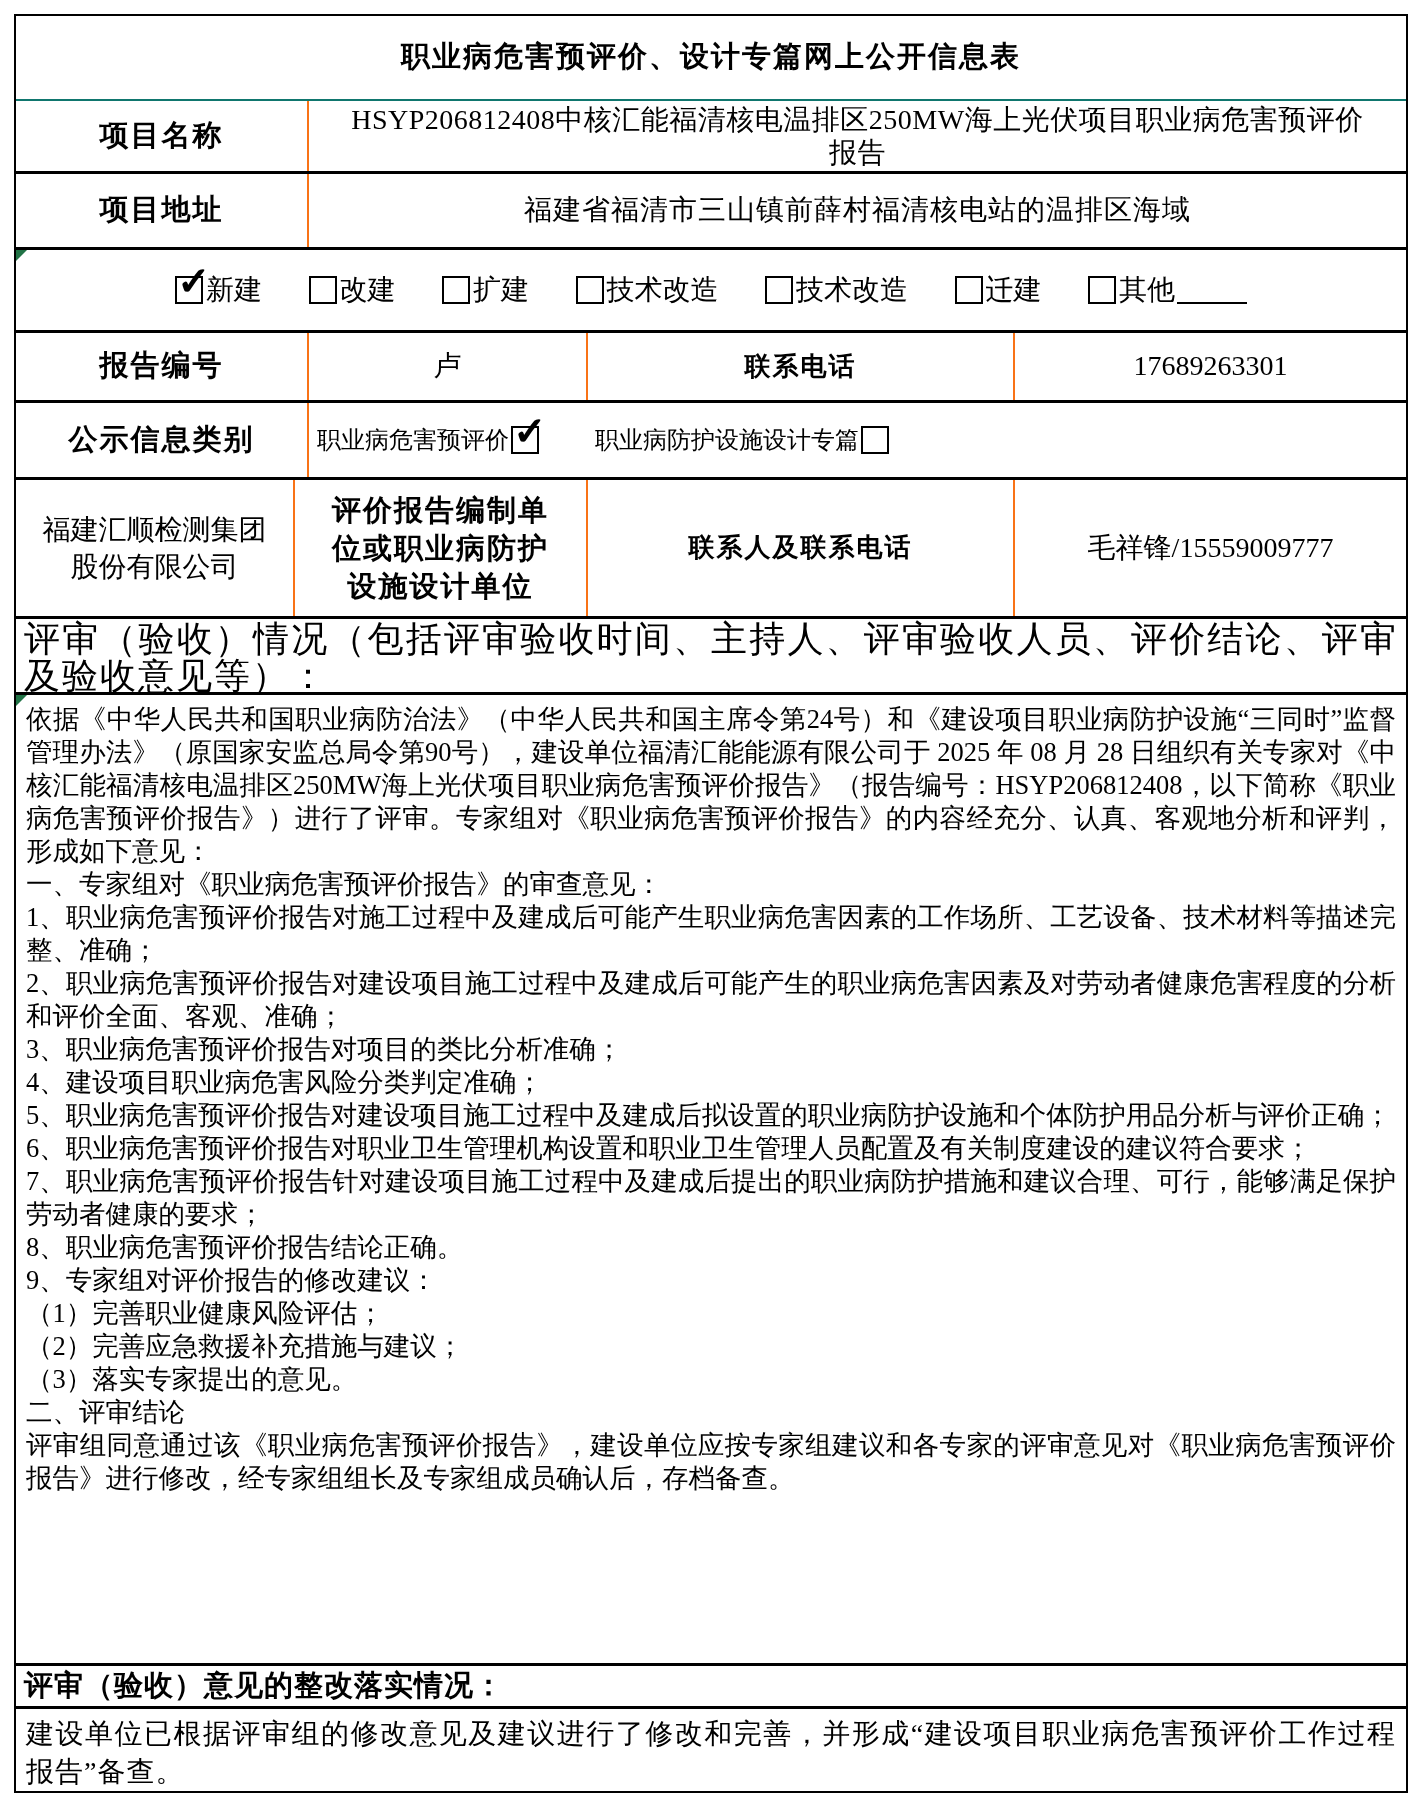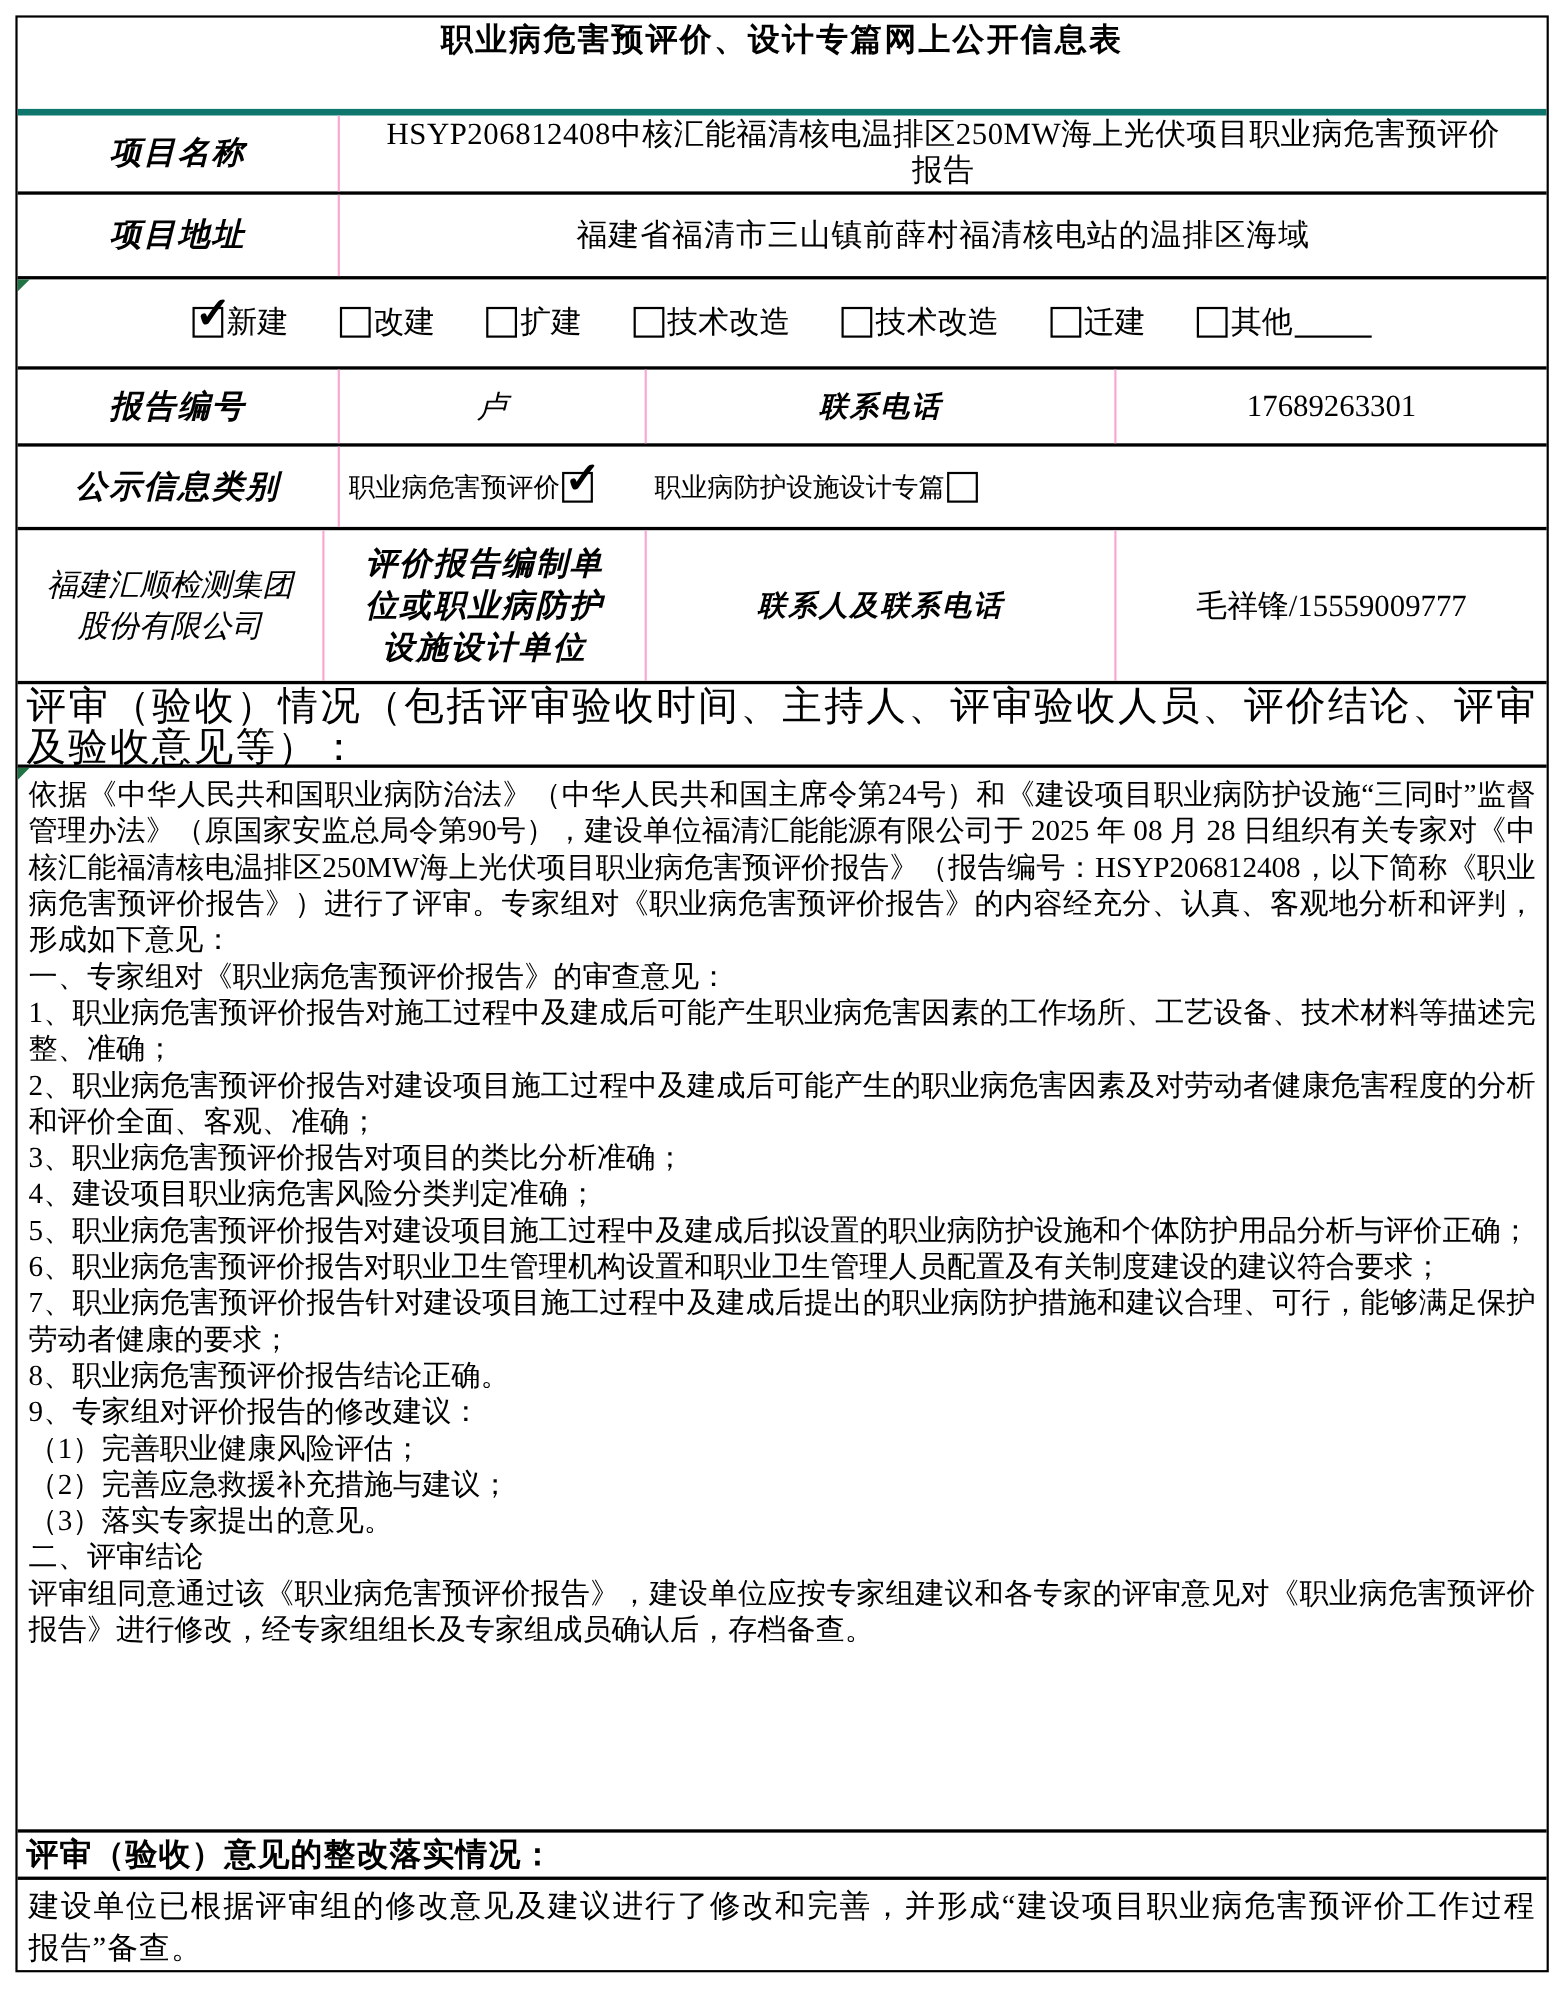--- a/index.html
+++ b/index.html
@@ -14,24 +14,24 @@
   .sheet{
     position:absolute;left:14px;top:14px;
     width:1394px;height:1779px;
     border:2px solid #000;
     box-sizing:border-box;
     display:flex;flex-direction:column;
   }
   .row{display:flex;flex-direction:row;border-bottom:3px solid #000;box-sizing:border-box;}
   .row:last-child{border-bottom:none;flex:1;}
   .cell{box-sizing:border-box;display:flex;align-items:center;justify-content:center;position:relative;}
-  .vline{border-right:2px solid #f9a8d4;font-style:italic;}
+  .vline{border-right:2px solid #f97316;}
   .label-col{width:293px;flex:0 0 293px;font-weight:bold;font-size:29px;letter-spacing:2px;text-align:center;}
   .value{font-size:28px;}
-  .title-row{height:83px;border-bottom:6px solid #0f766e;align-items:flex-start;justify-content:center;display:flex;}
+  .title-row{height:83px;border-bottom:2px solid #0f766e;align-items:center;justify-content:center;display:flex;}
   .title-text{font-weight:bold;font-size:29px;letter-spacing:2px;}
   .r-name{height:73px;}
   .r-addr{height:77px;}
   .r-nature{height:83px;}
   .r-leader{height:70px;}
   .r-pub{height:77px;}
   .r-agency{height:140px;}
   .r-review-h{height:76px;}
   .r-review-b{height:974px;}
   .r-rect-h{height:43px;}

